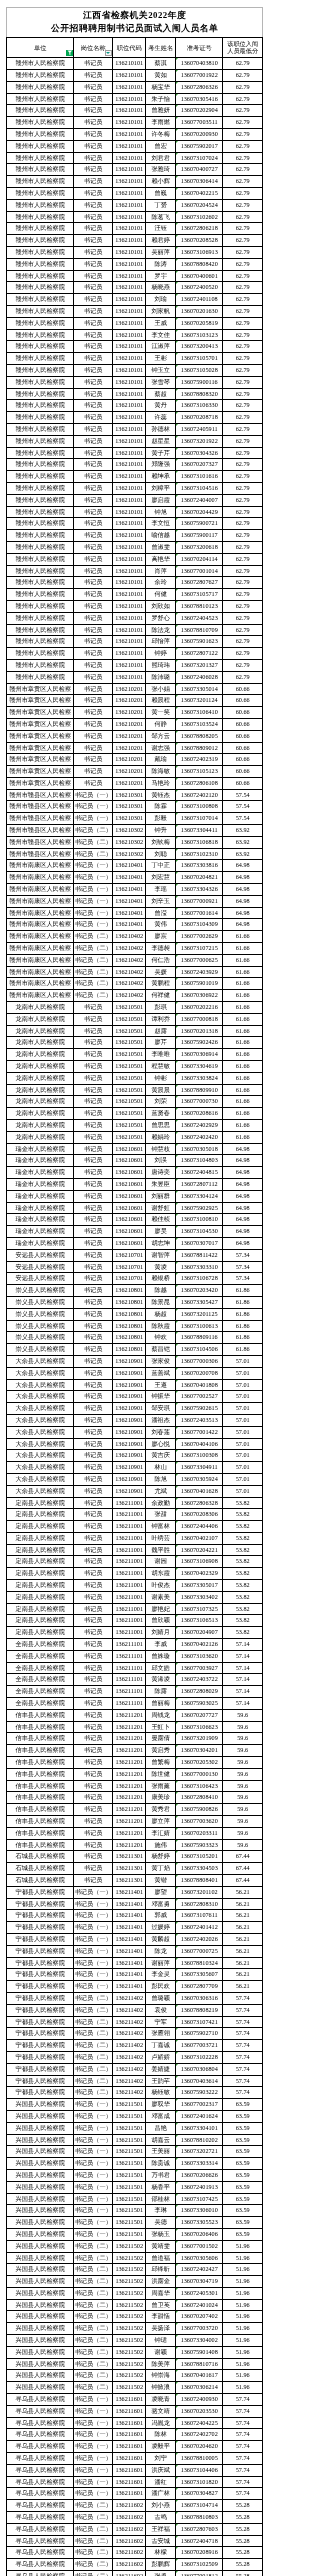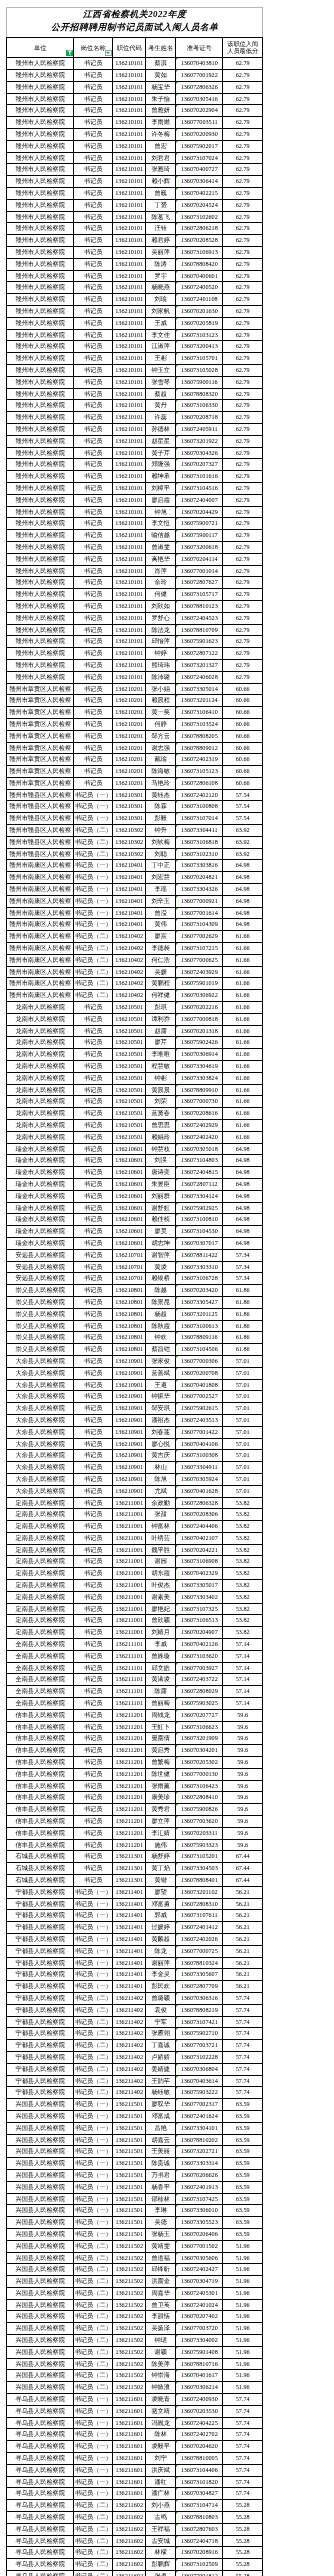--- a/index.html
+++ b/index.html
@@ -5,23 +5,22 @@
   html,body{margin:0;padding:0;}
   body{
     width:335px;height:2663px;background:#ffffff;position:relative;
     font-family:"Liberation Serif","DejaVu Serif",serif;color:#000;
     -webkit-font-smoothing:none;
   }
   .sheet{position:absolute;left:6.2px;top:6.7px;width:257px;}
   .title-block{
     box-sizing:border-box;width:257px;height:30px;
     border:0.5px solid #b5b5b5;border-bottom:none;
-    display:flex;flex-direction:column;justify-content:flex-start;align-items:center;
+    display:flex;flex-direction:column;justify-content:center;align-items:center;
     background:#fff;
-    font-style:italic;
   }
   .title-line{font-size:8.8px;font-weight:bold;line-height:13.4px;white-space:nowrap;letter-spacing:0.5px;}
   table{border-collapse:collapse;table-layout:fixed;width:257px;background:#fff;}
   table,th,td{border:0.5px solid #000;}
   table{border-width:1px;}
   th{
     height:19.6px;font-size:6.2px;font-weight:normal;text-align:center;vertical-align:middle;
     padding:0 1px;position:relative;line-height:7.7px;overflow:hidden;
   }
   td{

